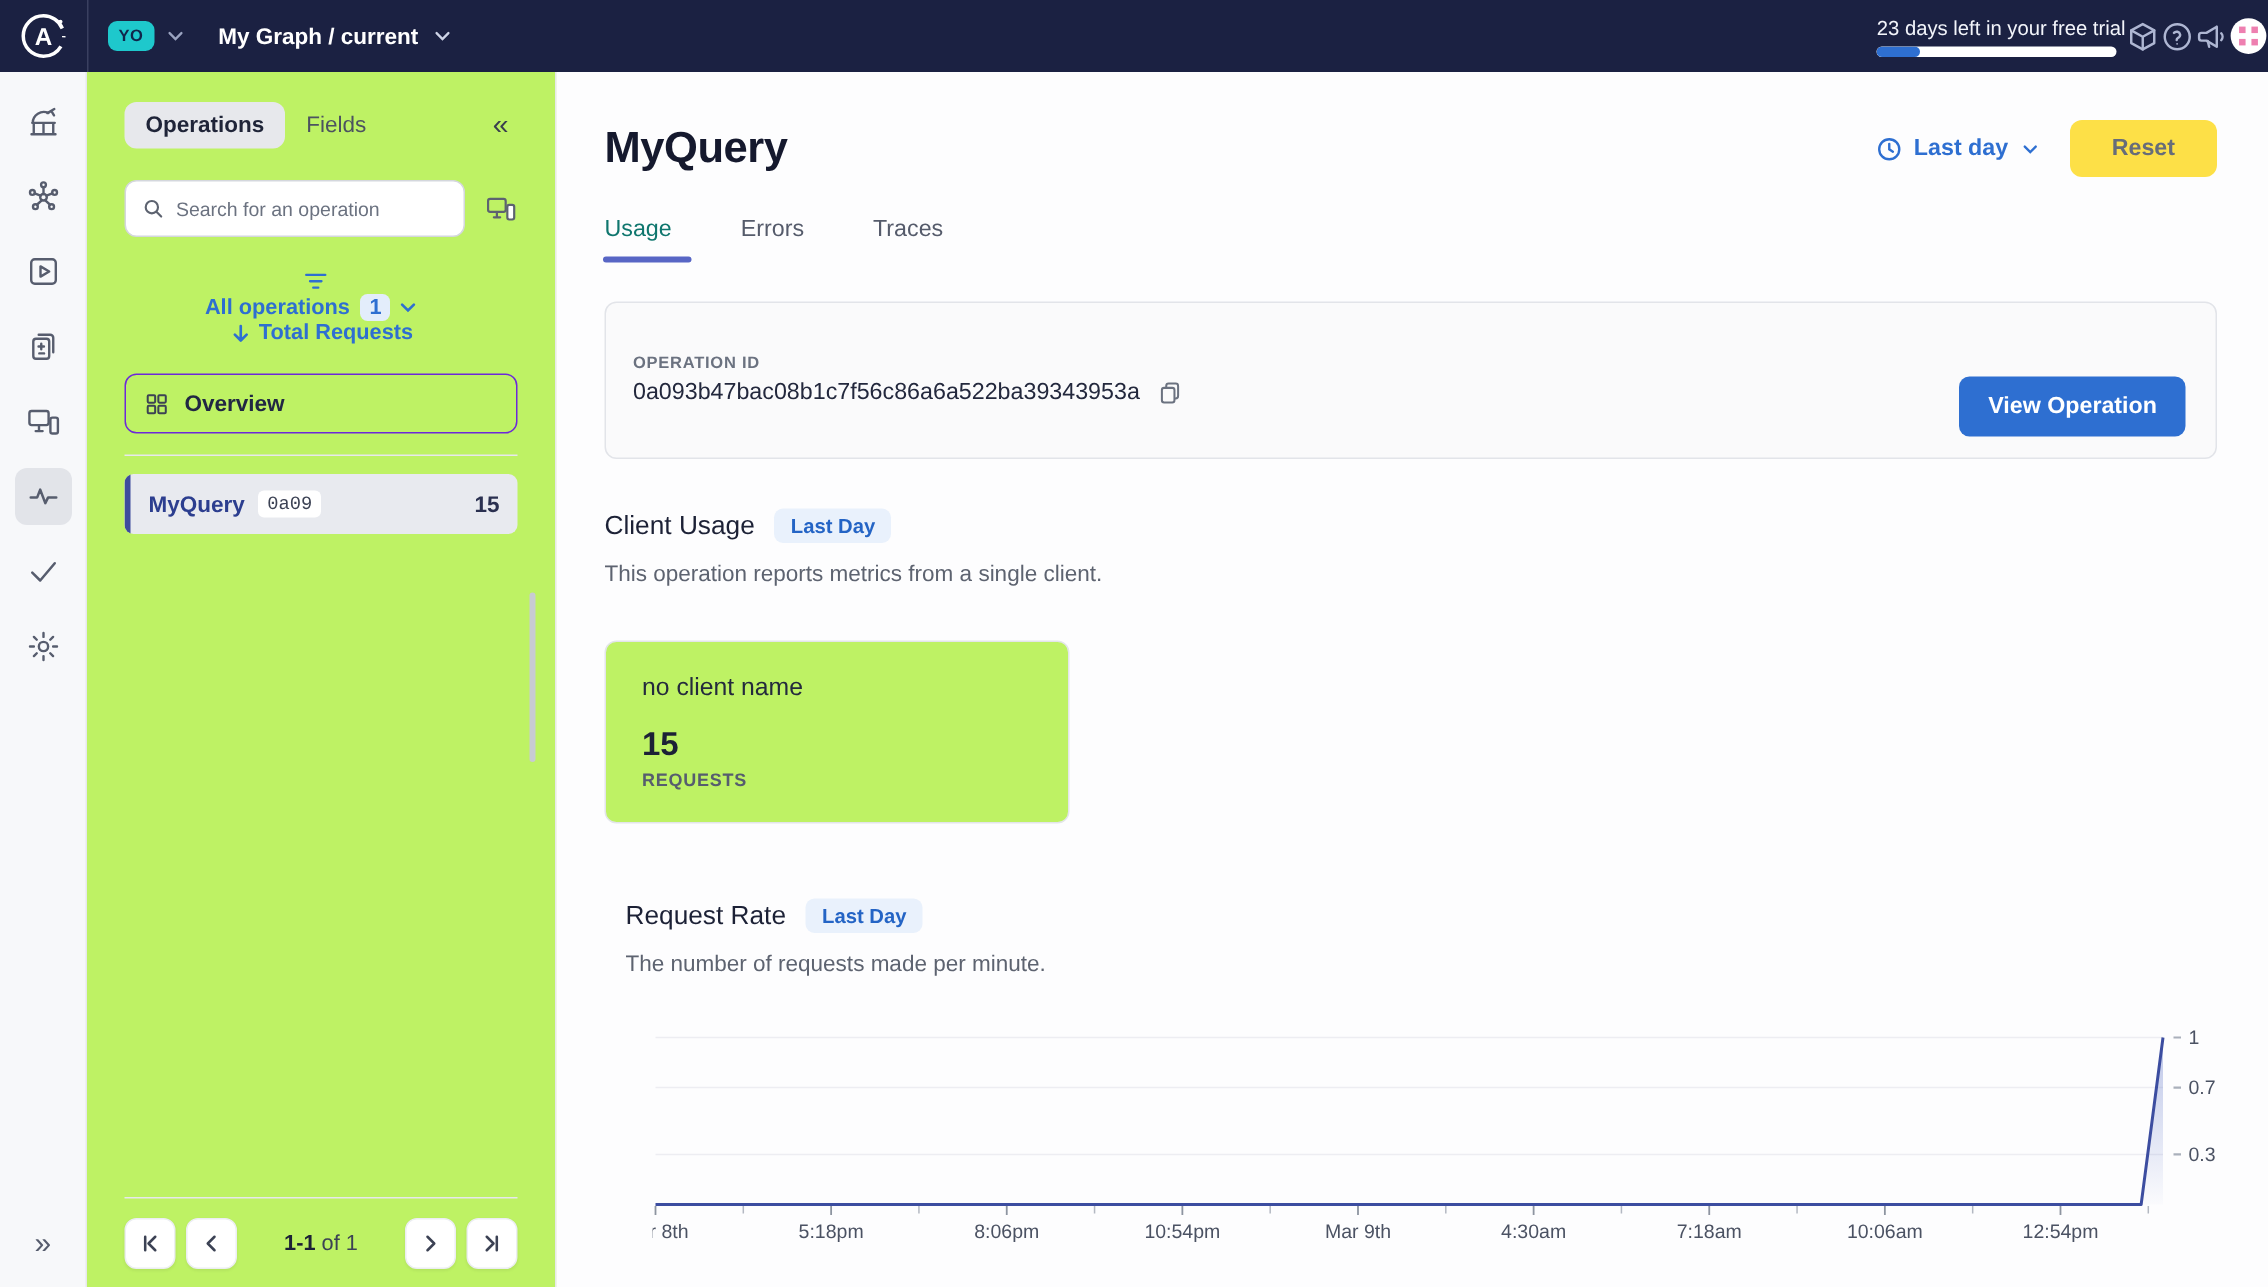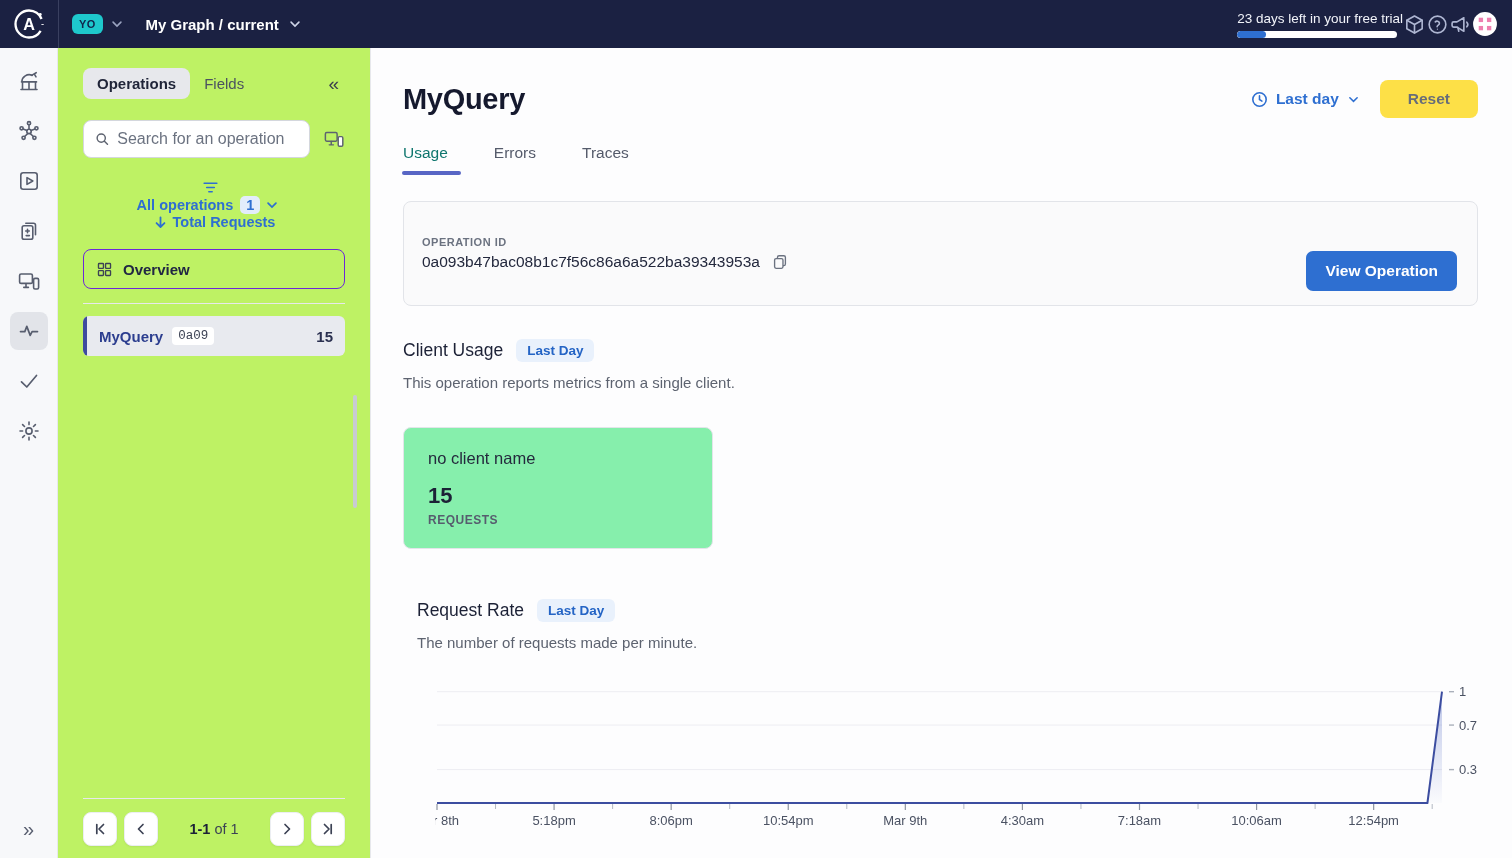--- a/index.html
+++ b/index.html
@@ -7,21 +7,21 @@
   button { font-family:inherit; border:none; background:none; cursor:pointer; }
 
   
   .topbar { position:absolute; top:0; left:0; right:0; height:48px; background:#1b2142; display:flex; align-items:center; color:#fff; z-index:30; }
   .logo-wrap { width:58px; display:flex; justify-content:center; align-items:center; }
   .topbar-divider { width:1px; height:48px; background:#3a4060; }
   .org-badge { margin-left:13px; background:#1ec8cc; color:#10254a; font-size:11px; font-weight:700; padding:4px 7px; border-radius:6px; letter-spacing:.3px; }
   .org-chevron { margin-left:7px; color:#9aa3c0; display:flex; }
   .graph-selector { margin-left:22px; display:flex; align-items:center; gap:9px; color:#fff; font-size:15px; font-weight:700; }
   .graph-selector svg { color:#cdd3e6; }
-  .topbar-right { margin-left:auto; display:flex; align-items:center; padding-right:14px; }
+  .topbar-right { margin-left:auto; display:flex; align-items:center; }
   .trial { display:flex; flex-direction:column; gap:5px; }
   .trial-text { font-size:13.5px; color:#f2f4fa; }
   .trial-bar { width:160px; height:7px; background:#fff; border-radius:4px; overflow:hidden; }
   .trial-fill { height:100%; background:#2e6fd1; border-radius:4px; }
   .topbar-icon { color:#aeb6d2; display:flex; align-items:center; }
   .avatar { width:26px; height:26px; display:flex; }
 
   
   .rail { position:absolute; top:48px; left:0; bottom:0; width:58px; background:#f7f8fa; border-right:1px solid #e7e8ec; display:flex; flex-direction:column; align-items:center; padding-top:14px; z-index:20; }
   .rail-btn { width:38px; height:38px; border-radius:8px; display:flex; align-items:center; justify-content:center; color:#575d6e; margin-bottom:12px; }
@@ -29,21 +29,21 @@
   .rail-expand { margin-top:auto; margin-bottom:12px; color:#575d6e; font-size:20px; width:38px; height:34px; }
 
   
   .panel { position:absolute; top:48px; left:58px; bottom:0; width:313px; background:#bef264; border-right:1px solid #e7e8ec; padding:20px 25px 0 25px; }
   .panel-tabs { display:flex; align-items:center; }
   .ptab { font-size:15px; padding:7px 14px; color:#4c5260; border-radius:8px; }
   .ptab.active { background:#e7e8ec; color:#1f2438; font-weight:700; }
   .collapse-btn { margin-left:auto; font-size:19px; color:#3a3f4e; padding:2px 6px; }
   .search-row { display:flex; align-items:center; gap:13px; margin-top:21px; }
   .search-box { flex:1; display:flex; align-items:center; gap:8px; border:1px solid #d4d7dd; border-radius:8px; height:38px; padding:0 11px; background:#fff; }
-  .search-box input { border:none; outline:none; font-size:16px; width:100%; color:#20252f; font-family:inherit; }
+  .search-box input { border:none; outline:none; font-size:13px; width:100%; color:#20252f; font-family:inherit; }
   .search-box input::placeholder { color:#6b7280; }
   .search-box svg, .clients-filter-btn { color:#5d6370; }
   .filter-row { display:flex; align-items:center; margin-top:21px; color:#2e6fd1; font-size:14.5px; font-weight:700; white-space:nowrap; overflow:hidden;flex-direction:column; }
   .filter-row .f-icon { display:flex; margin-right:8px; flex:none; }
   .filter-count { background:#e3edfb; border-radius:5px; padding:1px 6px; margin-left:7px; font-weight:700; }
   .filter-chev { display:flex; margin-left:5px; margin-right:12px; }
   .sort-arrow { display:flex; margin-right:5px; }
   .overview-item { display:flex; align-items:center; gap:10px; width:100%; border:1px solid #6d28d9; border-radius:8px; height:40px; padding:0 12px; margin-top:19px; font-size:15px; font-weight:700; color:#212743; }
   .overview-item svg { color:#3c4254; }
   .panel-divider { border:none; border-top:1px solid #e7e8ec; margin:14px 0 12px 0; }
@@ -74,21 +74,21 @@
   .op-card-label { font-size:11px; font-weight:700; letter-spacing:.5px; color:#6b7280; }
   .op-card-id { display:flex; align-items:center; gap:11px; margin-top:5px; font-size:15.5px; color:#23283d; }
   .copy-btn { color:#6b7280; display:flex; }
   .view-op-btn { margin-left:auto; background:#2e6fd1; color:#fff; font-size:15.5px; font-weight:700; padding:11px 19px; border-radius:7px;margin-top:35px; }
 
   .section-head { display:flex; align-items:center; gap:13px; }
   .section-title { font-size:17.5px; font-weight:400; color:#1c2136; }
   .last-day-badge { background:#e9f1fc; color:#2464c5; font-size:13.5px; font-weight:700; padding:4px 11px; border-radius:6px; }
   .section-desc { margin-top:12px; font-size:15px; color:#5d6370; }
   .client-usage { margin-top:33px; }
-  .client-card { margin-top:36px; width:310px; border:1px solid #e3e5ea; border-radius:8px; padding:21px 24px; background:#86efac; }
+  .client-card { margin-top:36px; width:310px; border:1px solid #e3e5ea; border-radius:8px; padding:21px 24px; background:#bef264; }
   .client-name { font-size:16.5px; color:#242a3d; }
   .client-value { font-size:22px; font-weight:700; color:#1c2136; margin-top:15px; }
   .client-unit { font-size:12px; font-weight:700; letter-spacing:.5px; color:#565d6e; margin-top:4px; }
 
   .request-rate { margin-top:50px; margin-left:14px; }
   .chart-wrap { margin-top:28px; margin-left:18px; }
   .chart-wrap svg text { font-family:"Liberation Sans",sans-serif; font-size:13px; fill:#4b5263; }
 
   .request-latency { margin-top:48px; margin-left:14px; }
   .latency-head { display:flex; align-items:center; gap:13px; }

